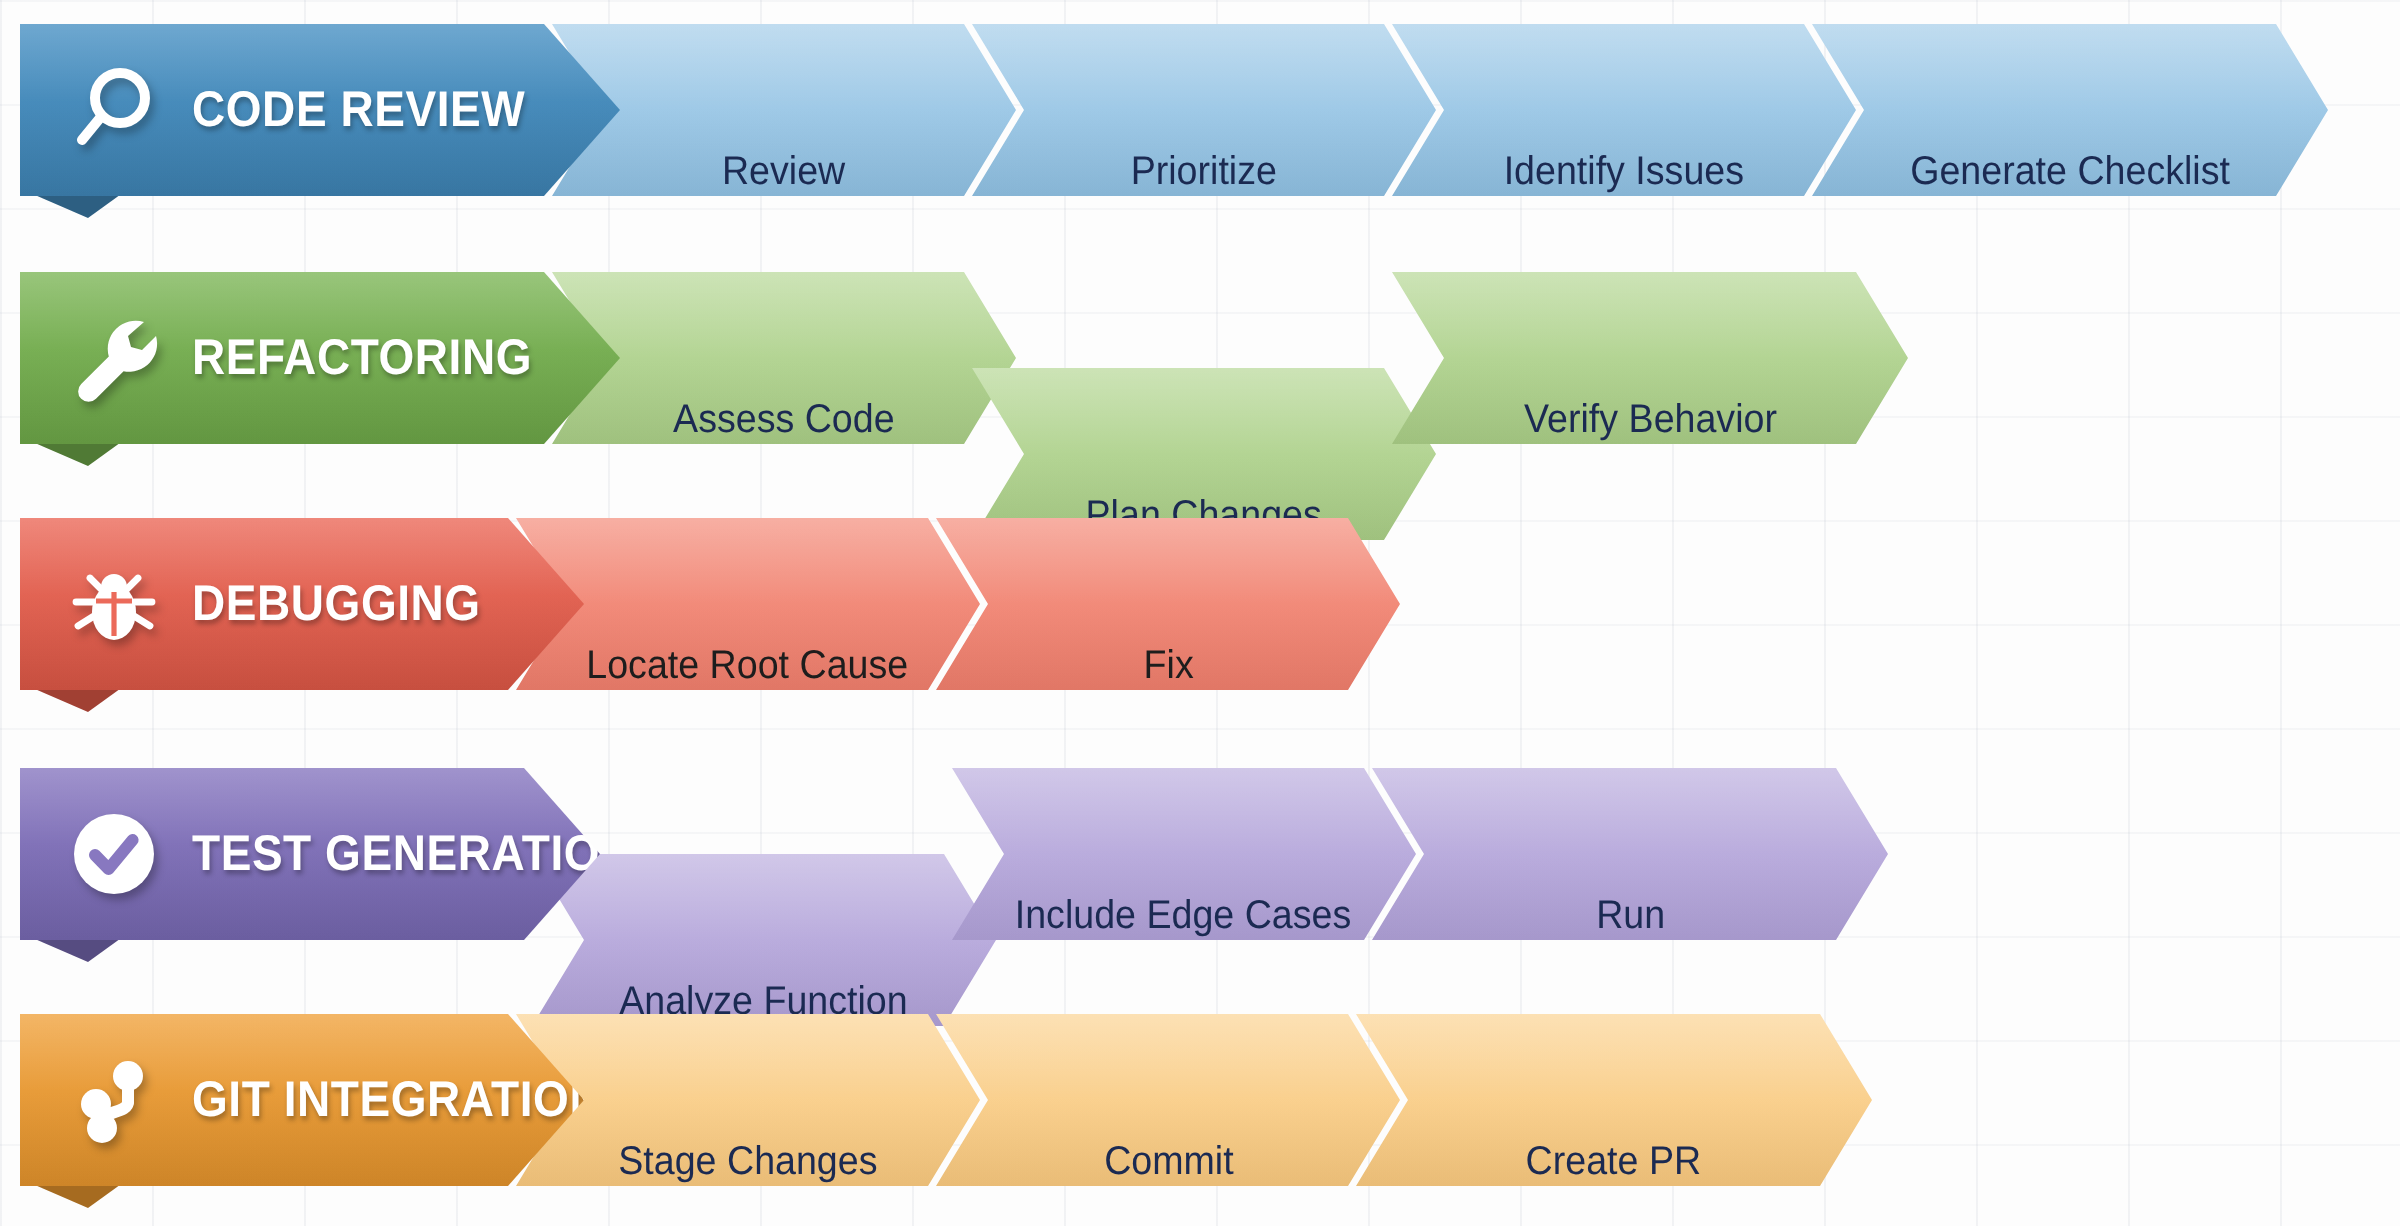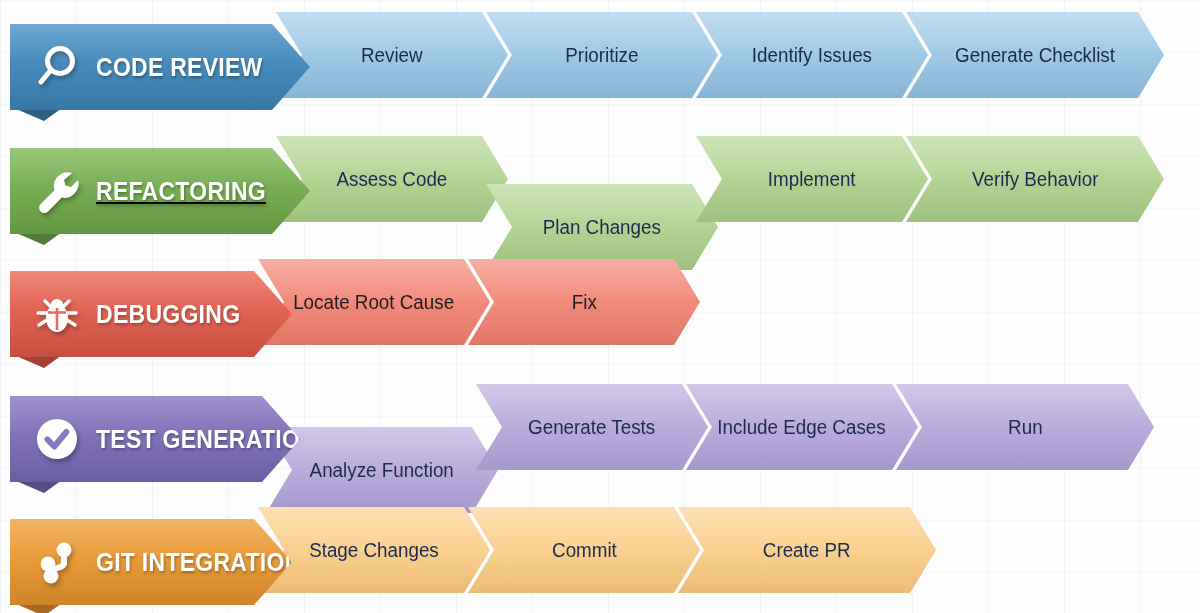--- a/index.html
+++ b/index.html
@@ -35,21 +35,21 @@
     position: absolute;
     left: 0;
     right: 0;
     height: 86px;
   }
 
   
   .label-wrap {
     position: absolute;
     left: 10px;
-    top: 12px;
+    top: 0;
     height: 86px;
   }
   .ribbon-fold {
     position: absolute;
     left: 4px;
     bottom: -11px;
     width: 0;
     height: 0;
     border-left: 30px solid transparent;
     border-right: 18px solid transparent;
@@ -104,21 +104,21 @@
     position: absolute;
     top: 0;
     height: 86px;
     right: -26px;
     display: flex;
   }
   .step {
     position: relative;
     height: 86px;
     display: flex;
-    align-items: center;
+    align-items: flex-end;
     justify-content: center;
     box-sizing: border-box;
     margin-left: -22px;
     clip-path: polygon(0 0, calc(100% - 26px) 0, 100% 50%, calc(100% - 26px) 100%, 0 100%, 26px 50%);
     filter: drop-shadow(1px 3px 3px rgba(30,40,60,0.22));
   }
   .step:first-child { margin-left: 0; }
   .step::after {
     content: "";
     position: absolute;
@@ -166,40 +166,37 @@
         </div>
         <div class="step" style="width: 232px; background: linear-gradient(rgb(168, 207, 234), rgb(143, 192, 226));">
           <span class="step-text" style="color: rgb(27, 42, 82);">Identify Issues</span>
         </div>
         <div class="step" style="width: 258px; background: linear-gradient(rgb(168, 207, 234), rgb(143, 192, 226));">
           <span class="step-text" style="color: rgb(27, 42, 82);">Generate Checklist</span>
         </div>
       </div>
     </div>
     <div class="row" style="top: 136px;">
-      <div class="label-wrap" style="width: 300px; text-decoration: underline;">
+      <div class="label-wrap" style="width: 300px;">
         <div class="ribbon-fold" style="border-top-color: rgb(106, 162, 70);"></div>
         <div class="label-chev" style="background: linear-gradient(rgb(127, 183, 90), rgb(106, 162, 70));">
           <span class="label-icon">
             <svg viewBox="0 0 50 50">
               <path fill="#fff" d="M40 7a14 14 0 0 0-17.6 17.2L8.6 38a5.2 5.2 0 0 0 7.4 7.4l13.8-13.8A14 14 0 0 0 46 14l-7 7-5.5-1.5L32 14z"></path>
             </svg>
           </span>
           <span class="label-text">REFACTORING</span>
         </div>
       </div>
       <div class="steps" style="left: 276px;">
         <div class="step" style="width: 232px; background: linear-gradient(rgb(185, 217, 154), rgb(169, 205, 134));">
           <span class="step-text" style="color: rgb(27, 42, 82);">Assess Code</span>
         </div>
         <div class="step" style="width: 232px; background: linear-gradient(rgb(185, 217, 154), rgb(169, 205, 134)); margin-top: 48px;">
           <span class="step-text" style="color: rgb(27, 42, 82);">Plan Changes</span>
-        </div>
-        <div class="step" style="width: 232px; background: linear-gradient(rgb(185, 217, 154), rgb(169, 205, 134));">
-          <span class="step-text" style="color: rgb(27, 42, 82);">Implement</span>
         </div>
         <div class="step" style="width: 258px; background: linear-gradient(rgb(185, 217, 154), rgb(169, 205, 134));">
           <span class="step-text" style="color: rgb(27, 42, 82);">Verify Behavior</span>
         </div>
       </div>
     </div>
     <div class="row" style="top: 259px;">
       <div class="label-wrap" style="width: 282px;">
         <div class="ribbon-fold" style="border-top-color: rgb(214, 85, 68);"></div>
         <div class="label-chev" style="background: linear-gradient(rgb(235, 106, 90), rgb(214, 85, 68));">
@@ -242,23 +239,20 @@
             </svg>
           </span>
           <span class="label-text">TEST GENERATION</span>
         </div>
       </div>
       <div class="steps" style="left: 266px;">
         <div class="step" style="width: 232px; background: linear-gradient(rgb(191, 178, 224), rgb(176, 161, 216)); margin-top: 43px;">
           <span class="step-text" style="color: rgb(27, 42, 82);">Analyze Function</span>
         </div>
         <div class="step" style="width: 232px; background: linear-gradient(rgb(191, 178, 224), rgb(176, 161, 216));">
-          <span class="step-text" style="color: rgb(27, 42, 82);">Generate Tests</span>
-        </div>
-        <div class="step" style="width: 232px; background: linear-gradient(rgb(191, 178, 224), rgb(176, 161, 216));">
           <span class="step-text" style="color: rgb(27, 42, 82);">Include Edge Cases</span>
         </div>
         <div class="step" style="width: 258px; background: linear-gradient(rgb(191, 178, 224), rgb(176, 161, 216));">
           <span class="step-text" style="color: rgb(27, 42, 82);">Run</span>
         </div>
       </div>
     </div>
     <div class="row" style="top: 507px;">
       <div class="label-wrap" style="width: 282px;">
         <div class="ribbon-fold" style="border-top-color: rgb(221, 143, 43);"></div>

